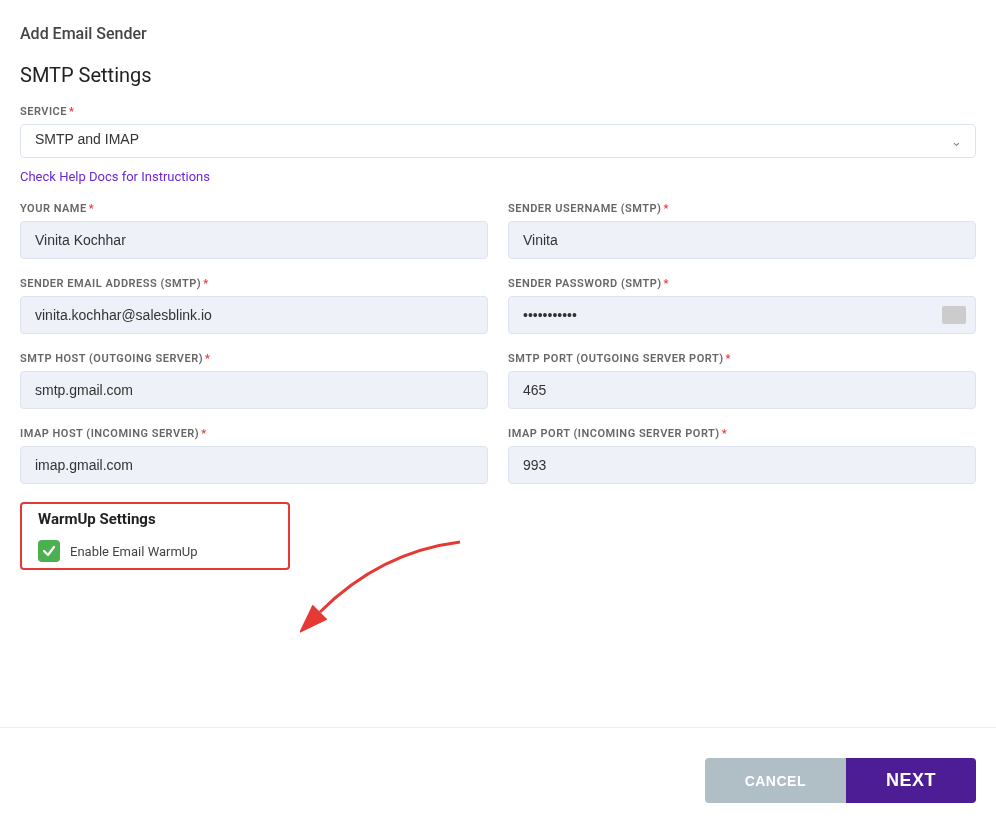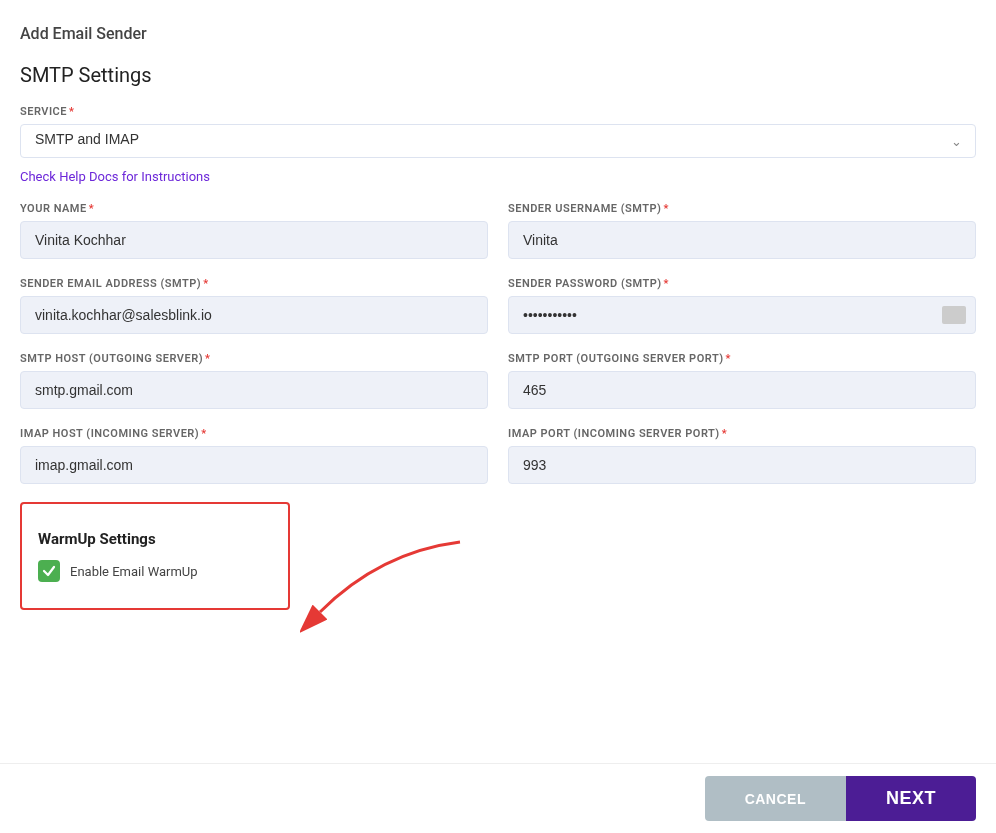--- a/index.html
+++ b/index.html
@@ -96,21 +96,21 @@
       width: 24px;
       height: 18px;
       background: #ccc;
       border-radius: 2px;
       cursor: pointer;
     }
     
     .warmup-section {
       border: 2px solid #e53935;
       border-radius: 4px;
-      padding: 26px 16px;
+      padding: 6px 16px;
       display: inline-block;
       min-width: 270px;
     }
     .warmup-title {
       font-size: 15px;
       font-weight: 700;
       color: #222;
       margin-bottom: 12px;
     }
     .warmup-checkbox-row {
@@ -140,21 +140,21 @@
     
     .bottom-bar {
       position: fixed;
       bottom: 0;
       right: 0;
       width: 996px;
       display: flex;
       justify-content: flex-end;
       gap: 0;
       background: #fff;
-      padding: 12px 20px;
+      padding: 30px 20px;
       border-top: 1px solid #eee;
     }
     .btn-cancel {
       padding: 12px 40px;
       background: #b0bec5;
       color: #fff;
       font-size: 14px;
       font-weight: 600;
       border: none;
       border-radius: 4px 0 0 4px;

